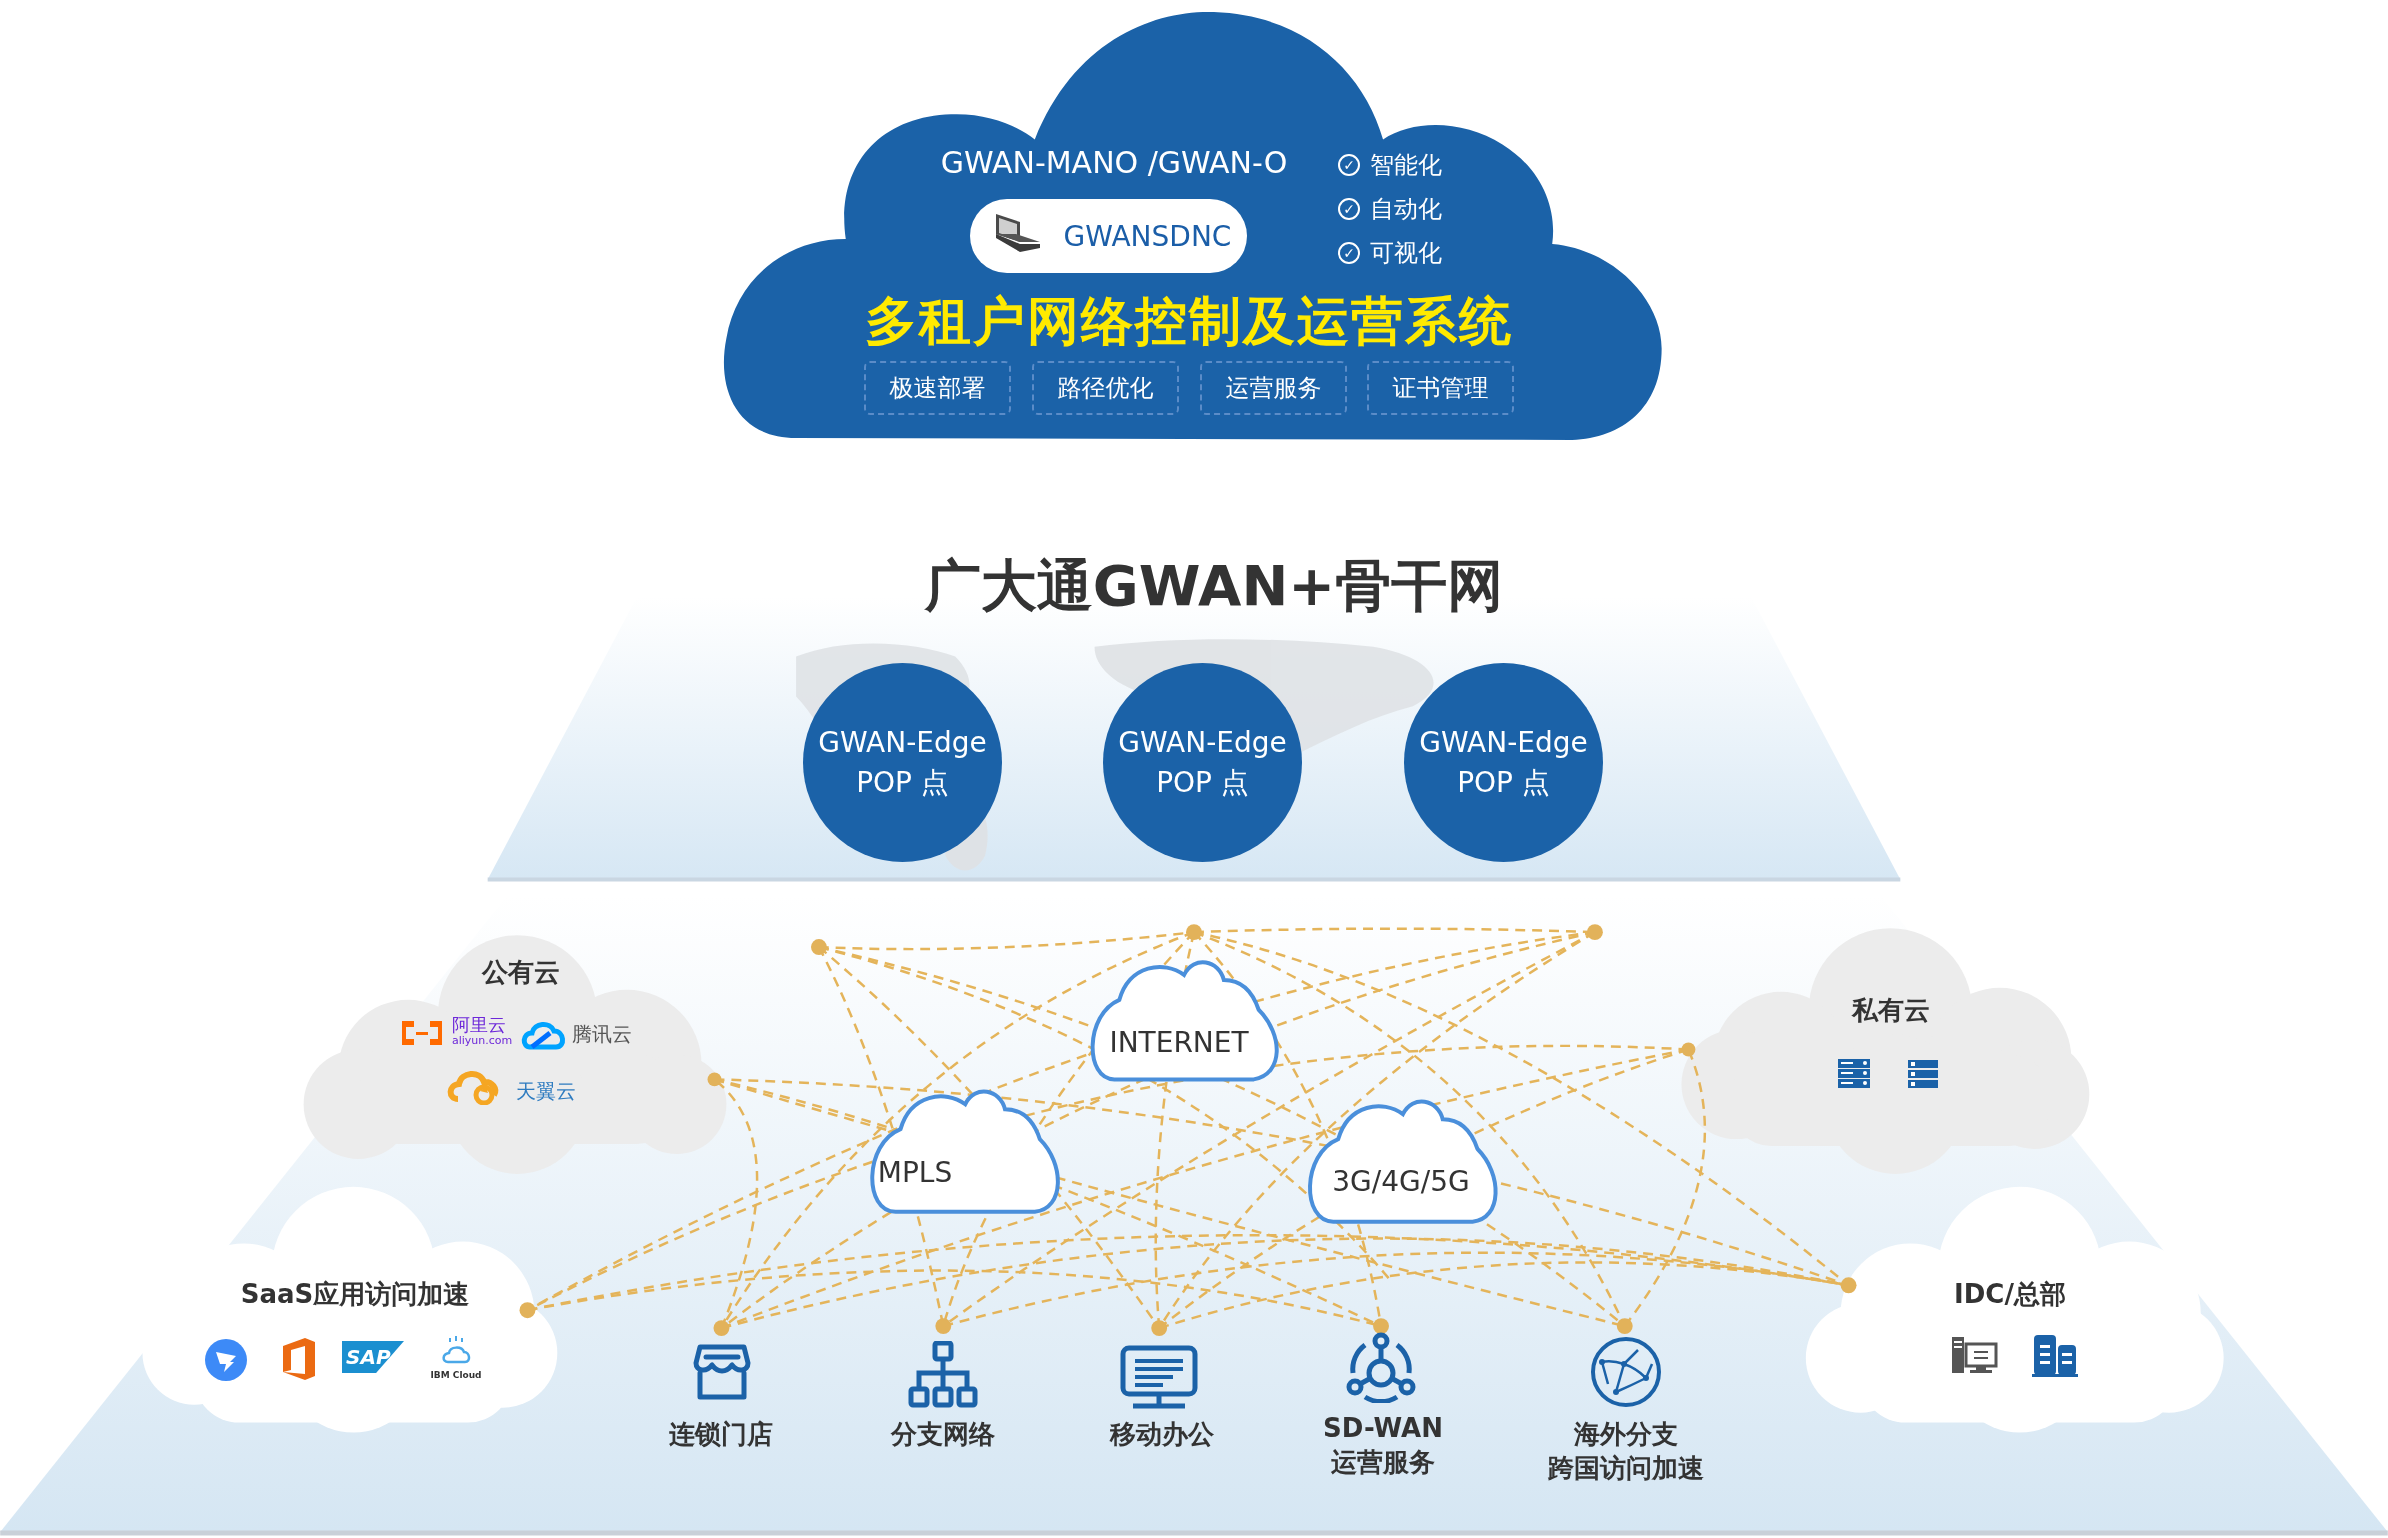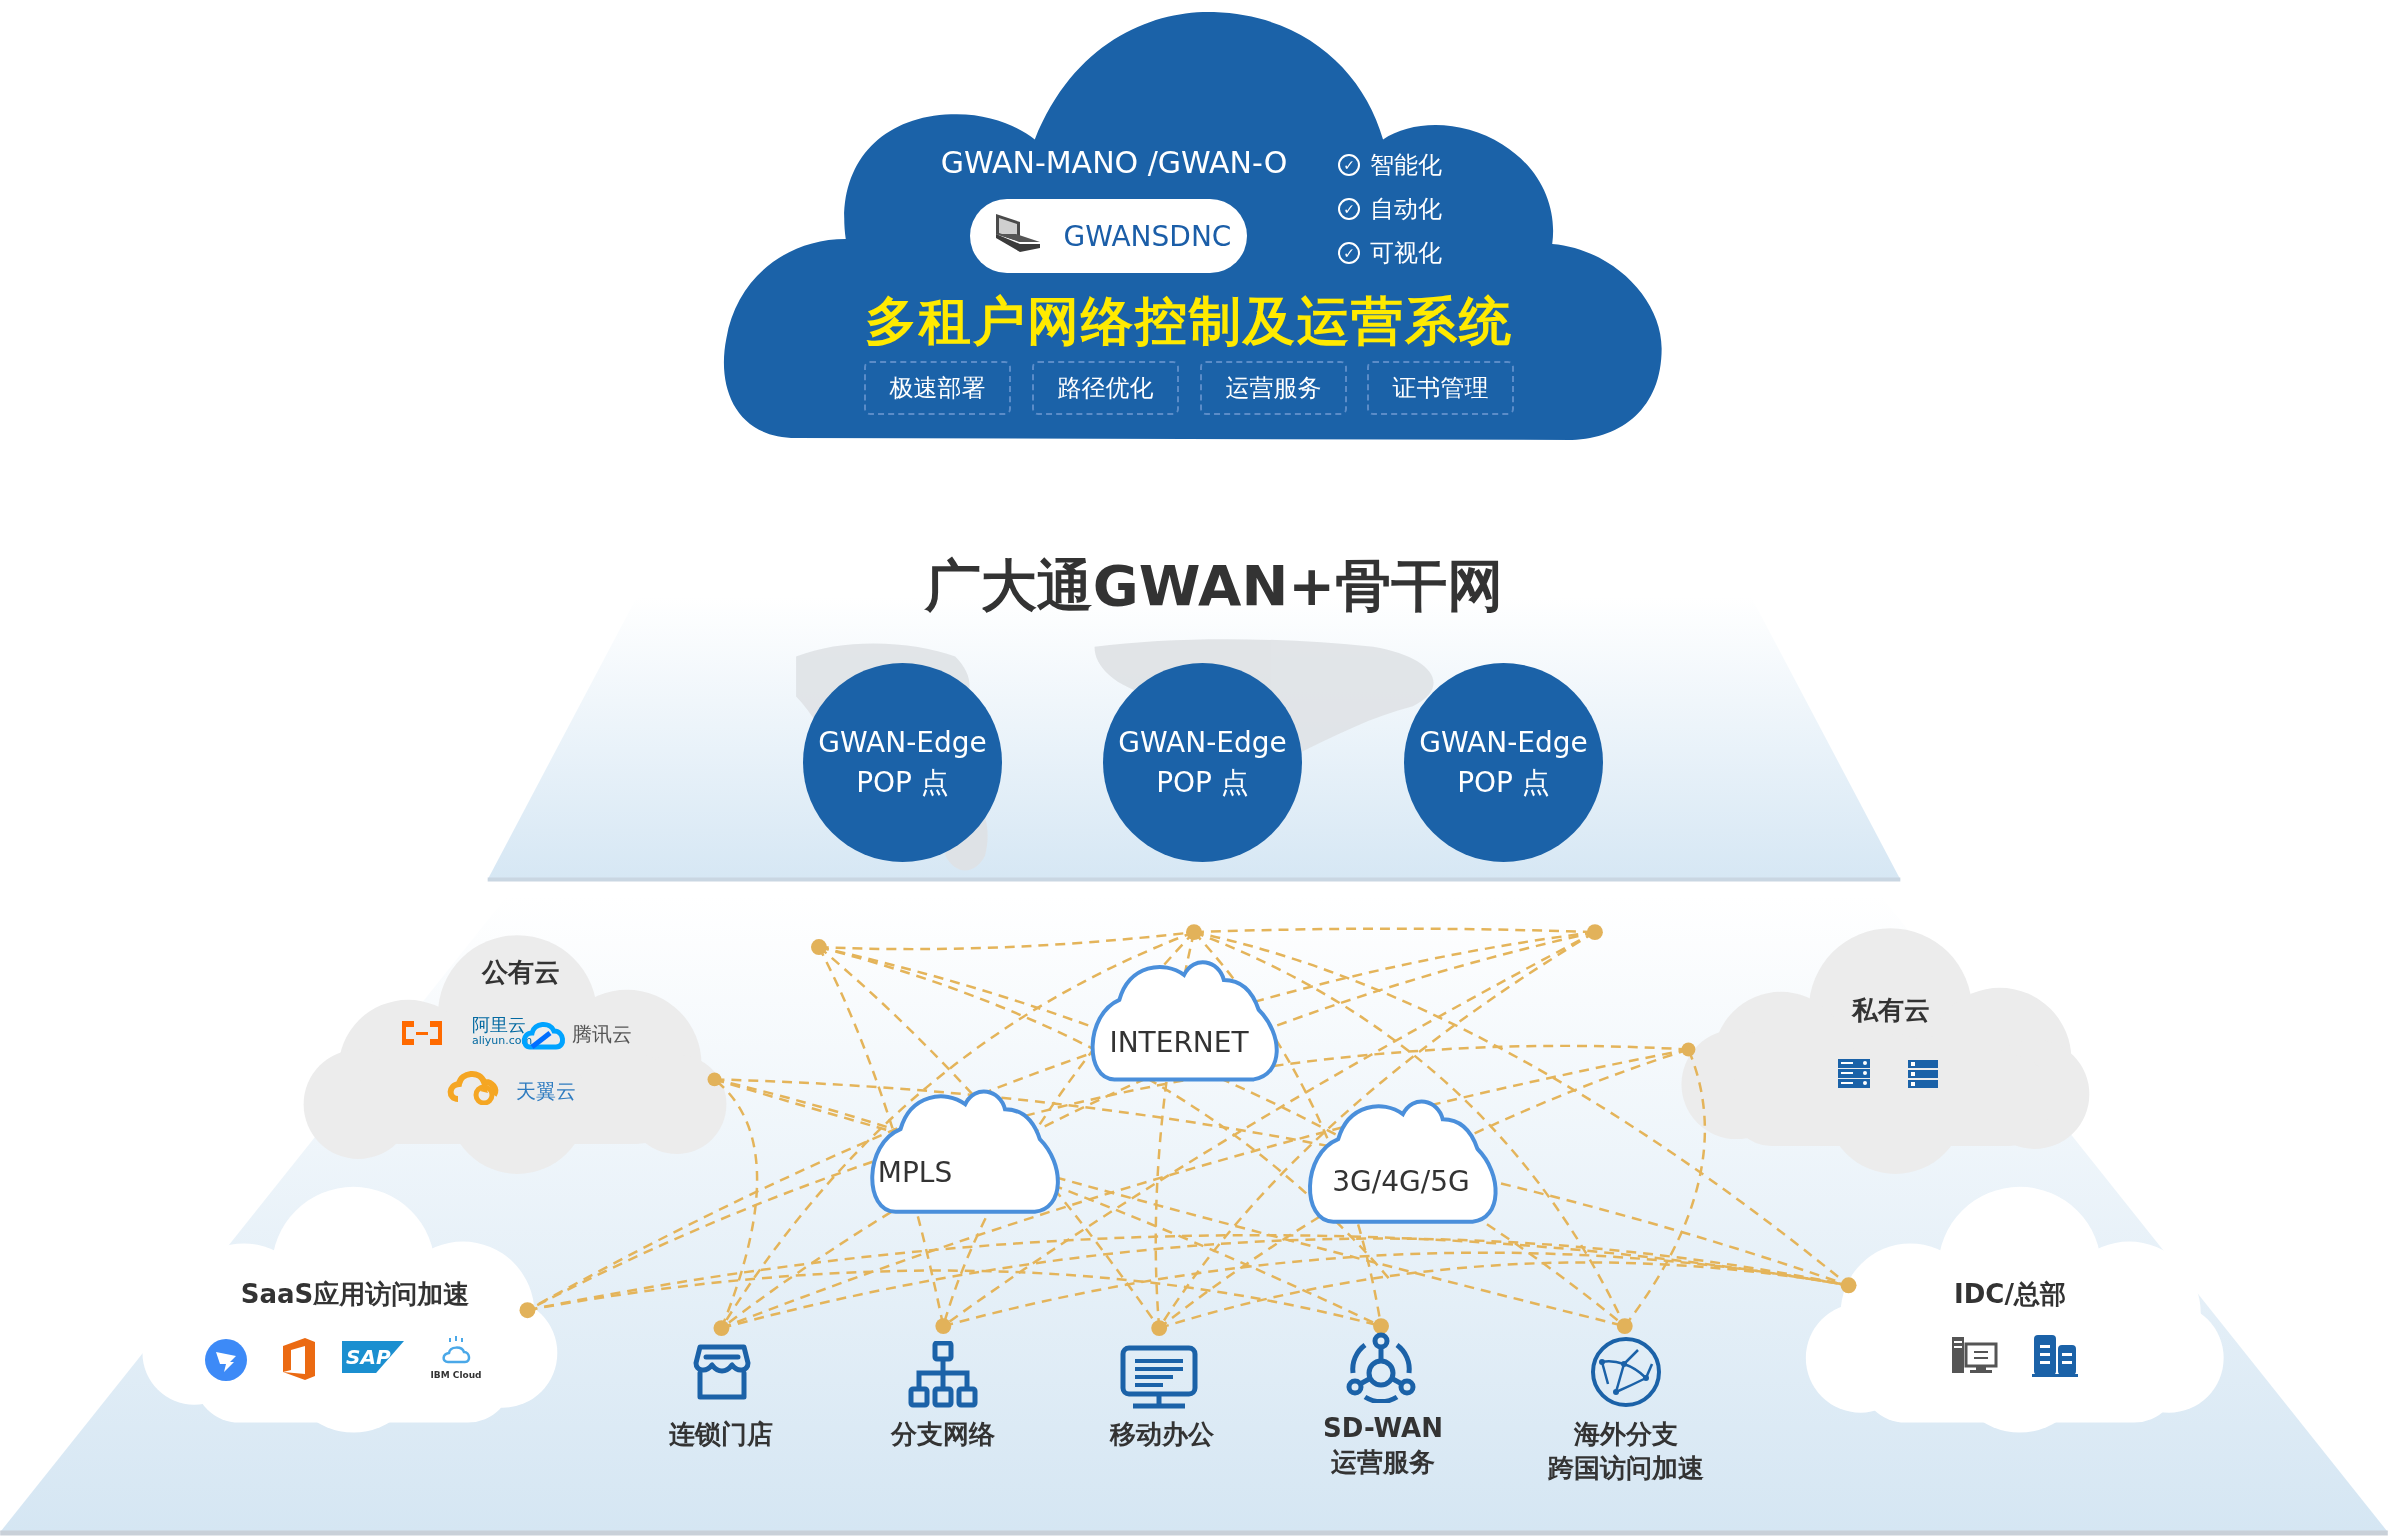--- a/index.html
+++ b/index.html
@@ -196,21 +196,21 @@
 <div class="net-label" style="left:1179px;top:1042px;">INTERNET</div>
 <div class="net-label" style="left:915px;top:1172px;">MPLS</div>
 <div class="net-label" style="left:1401px;top:1181px;">3G/4G/5G</div>
 
 <div class="cloud-label" style="left:521px;top:955px;">公有云</div>
 <div class="abs" style="left:398px;top:1017px;display:flex;align-items:center;gap:6px;">
   <svg width="48" height="32" viewBox="0 0 48 32">
     <path d="M4,4 h12 v6 h-8 v12 h8 v6 h-12 z M44,4 h-12 v6 h8 v12 h-8 v6 h12 z" fill="#ff6a00"></path>
     <rect x="18" y="15" width="12" height="3" fill="#ff6a00"></rect>
   </svg>
-  <span style="display:flex;flex-direction:column;line-height:16px;color:#0369a1;margin-left:20px;">
+  <span style="display:flex;flex-direction:column;line-height:16px;color:#6d28d9;">
     <span style="font-size:18px;">阿里云</span>
     <span style="font-size:11px;">aliyun.com</span>
   </span>
 </div>
 <div class="abs" style="left:520px;top:1017px;display:flex;align-items:center;gap:4px;">
   <svg width="48" height="34" viewBox="0 0 48 34">
     <path d="M10,30 C2,30 2,16 12,16 C14,6 30,4 34,14 C44,14 46,30 36,30 Z" fill="none" stroke="#00a3ff" stroke-width="5"></path>
     <path d="M12,30 L30,16" stroke="#006eff" stroke-width="5"></path>
   </svg>
   <span class="logo-text" style="color:#555;">腾讯云</span>

